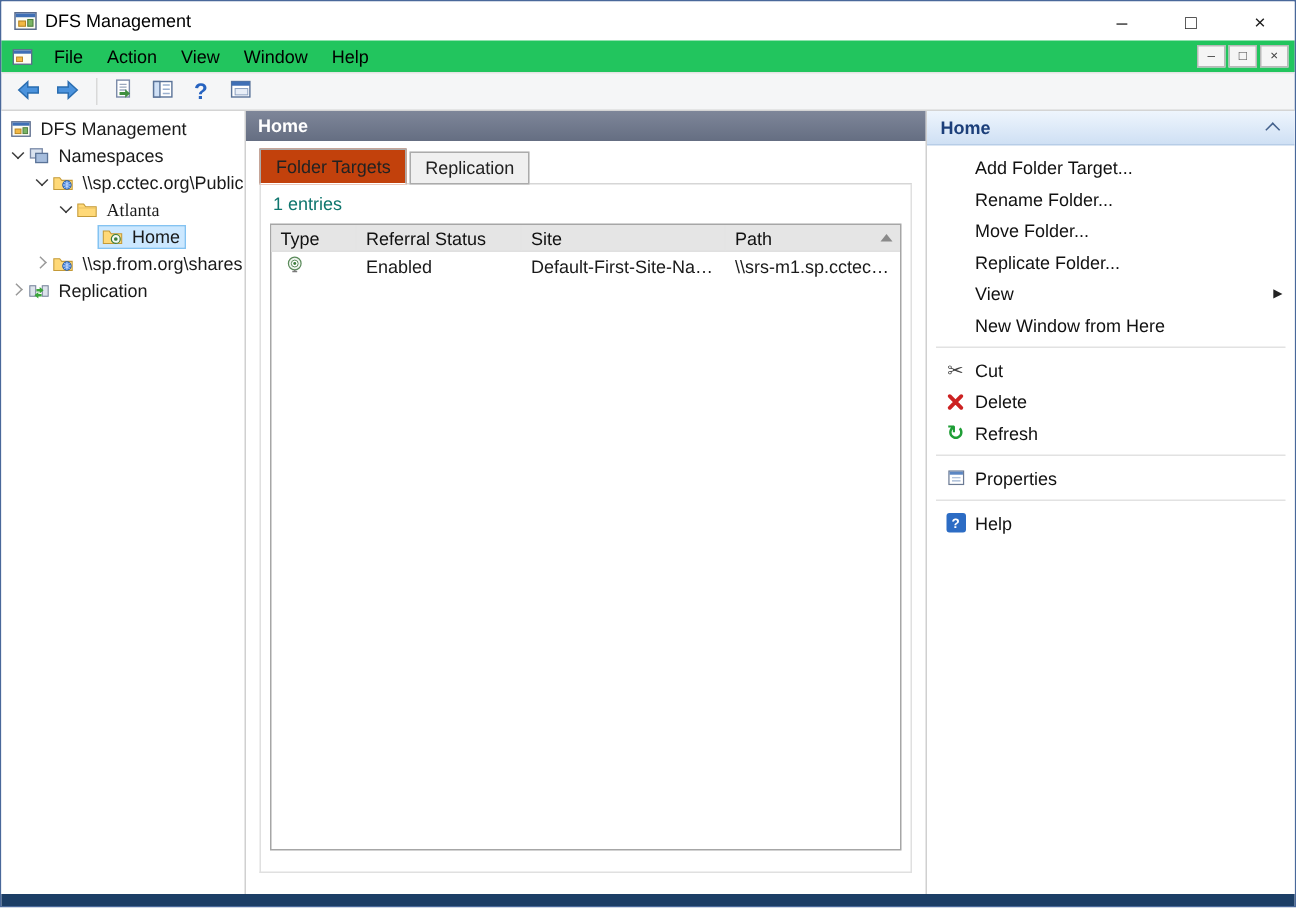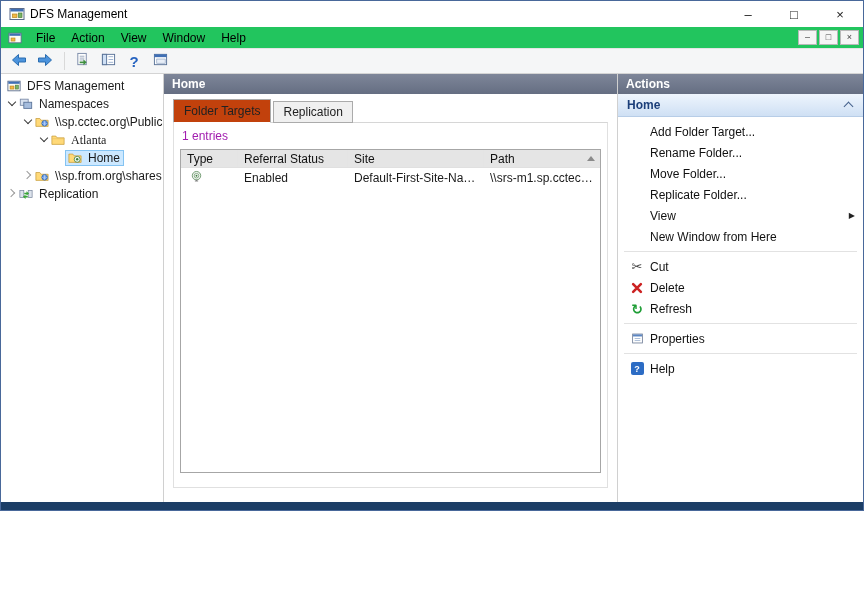--- a/index.html
+++ b/index.html
@@ -1,18 +1,18 @@
 <!DOCTYPE html>
 <html><head>
 <meta charset="utf-8">
 <style>
   * { box-sizing: border-box; margin: 0; padding: 0; }
   html,body { width:864px; height:605px; }
   body { font-family: "Liberation Sans","DejaVu Sans",sans-serif; font-size:12px; color:#1a1a1a; background:#fff; overflow:hidden; }
-  .window { width:864px; height:511px; border:1px solid #49689a; display:flex; flex-direction:column; background:#fff; }
+  .window { width:864px; height:605px; border:1px solid #49689a; display:flex; flex-direction:column; background:#fff; }
 
   
   .titlebar { height:26px; background:#fff; display:flex; align-items:center; flex:0 0 26px; }
   .titlebar .app-icon { margin:0 5px 0 8px; display:flex; }
   .titlebar .title { font-size:12px; color:#000; }
   .caption-buttons { margin-left:auto; display:flex; height:100%; }
   .cap-btn { width:46px; height:100%; display:flex; align-items:center; justify-content:center; font-size:13px; color:#1a1a1a; cursor:default; }
 
   
   .menubar { height:21px; background:#22c55e; display:flex; align-items:center; flex:0 0 21px; }
@@ -43,21 +43,21 @@
   .ticon { width:16px; flex:0 0 16px; display:flex; align-items:center; justify-content:center; margin-right:3px; }
   .tlabel { padding:0 2px; }
   .sel-wrap { display:flex; align-items:center; background:#cce8ff; outline:1px solid #84c3f2; padding:0 1px; }
   .d0 { padding-left:5px; } .d1 { padding-left:5px; } .d2 { padding-left:21px; } .d3 { padding-left:37px;font-family:Liberation Serif, serif; } .d4 { padding-left:53px; }
 
   
   .tabstrip { display:flex; align-items:flex-end; padding:5px 0 0 9px; position:relative; z-index:2; }
   .tab { padding:3px 9px 3px; border:1px solid #ababab; background:#f0f0f0; color:#222; margin-right:2px; margin-bottom:-1px; }
   .tab.active { background:#c2410c; border-bottom-color:#fff; padding:4px 10px 4px; }
   .tab-content { flex:1 1 auto; min-height:0; margin:0 9px 14px 9px; border:1px solid #e0e0e0; border-top:1px solid #d6d6d6; padding:5px 6px 14px 6px; display:flex; flex-direction:column; background:#fff; }
-  .entries { margin:1px 0 6px 2px; color:#a21caf; }
+  .entries { margin:1px 0 6px 2px; color:#0f766e; }
   .lv { flex:1 1 auto; min-height:0; border:1px solid #a6a6a6; background:#fff; display:flex; flex-direction:column; }
   .lv-head { display:flex; border-bottom:1px solid #e0e0e0; background:#e5e5e5; flex:0 0 18px; }
   .lv-hcell { padding:1px 6px; border-right:1px solid #e4e4e4; color:#111; display:flex; align-items:center; }
   .lv-hcell:last-child { border-right:none; }
   .c-type { width:57px; flex:0 0 57px; }
   .c-ref  { width:110px; flex:0 0 110px; }
   .c-site { width:136px; flex:0 0 136px; }
   .c-path { flex:1 1 auto; min-width:0; position:relative; }
   .sort-tri { position:absolute; right:5px; top:6px; width:0; height:0; border-left:4px solid transparent; border-right:4px solid transparent; border-bottom:5px solid #8a8a8a; }
   .lv-row { display:flex; align-items:center; flex:0 0 19px; }
@@ -289,21 +289,20 @@
             </div>
             <div class="lv-cell c-ref">Enabled</div>
             <div class="lv-cell c-site">Default-First-Site-Name</div>
             <div class="lv-cell c-path">\\srs-m1.sp.cctec.org\Sh...</div>
           </div>
         </div>
       </div>
     </div>
 
     <div class="actions-pane">
-      <div class="pane-header">Actions</div>
       <div class="section-header">
         <span>Home</span>
         <span class="collapse-chev"></span>
       </div>
       <div class="action-items">
         <div class="action-item">
           <span class="ai-icon"></span>
           <span class="ai-label">Add Folder Target...</span>
         </div>
         <div class="action-item">

